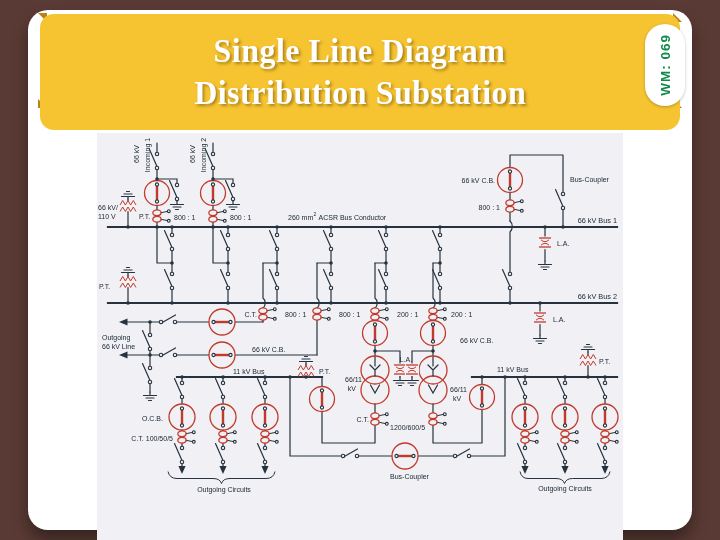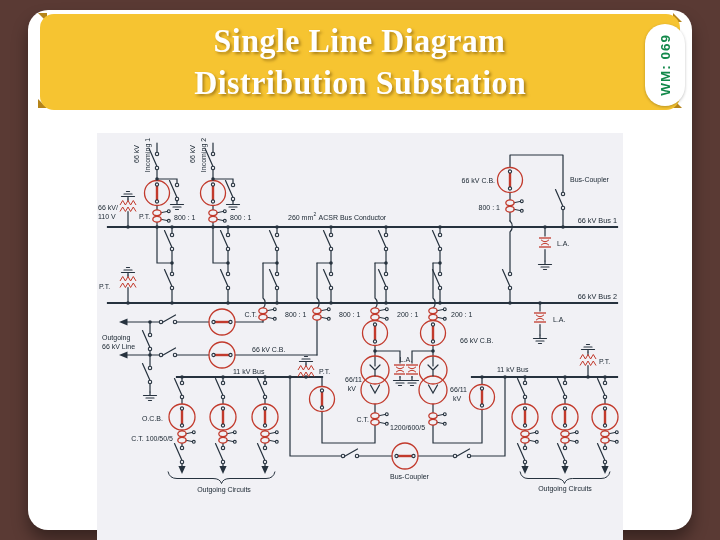--- a/index.html
+++ b/index.html
@@ -1,20 +1,20 @@
 <!DOCTYPE html>
 <html><head>
 <meta charset="utf-8">
 <style>
   html,body{margin:0;padding:0;}
   body{width:720px;height:540px;background:#5a3a34;position:relative;overflow:hidden;
        font-family:"Liberation Sans",sans-serif;}
   .card{position:absolute;left:28px;top:10px;width:664px;height:520px;background:#ffffff;
         border-radius:20px;box-shadow:0 10px 16px rgba(0,0,0,.38);}
-  .band{position:absolute;left:40px;top:14px;width:640px;height:96px;background:#f6c431;
+  .band{position:absolute;left:40px;top:14px;width:640px;height:116px;background:#f6c431;
         border-radius:14px;display:flex;flex-direction:column;align-items:center;justify-content:center;}
   .title{font-family:"Liberation Serif",serif;font-weight:bold;font-size:33px;line-height:42px;
          color:#ffffff;text-shadow:2px 2px 3px rgba(110,75,10,.55);letter-spacing:.5px;
          transform:scaleX(.97);white-space:nowrap;}
   .fold{position:absolute;width:0;height:0;border-style:solid;}
   .fold.tl{left:38px;top:13px;border-width:0 9px 9px 0;border-color:transparent #b5841a transparent transparent;}
   .fold.tr{left:673px;top:13px;border-width:0 0 9px 9px;border-color:transparent transparent #b5841a transparent;transform:rotate(90deg);}
   .fold.bl{left:38px;top:99px;border-width:9px 9px 0 0;border-color:#b5841a transparent transparent transparent;transform:rotate(-90deg);}
   .fold.br{left:673px;top:99px;border-width:0 9px 9px 0;border-color:transparent #b5841a transparent transparent;transform:rotate(180deg);}
   .badge{position:absolute;left:645px;top:24px;width:40px;height:82px;background:#ffffff;

